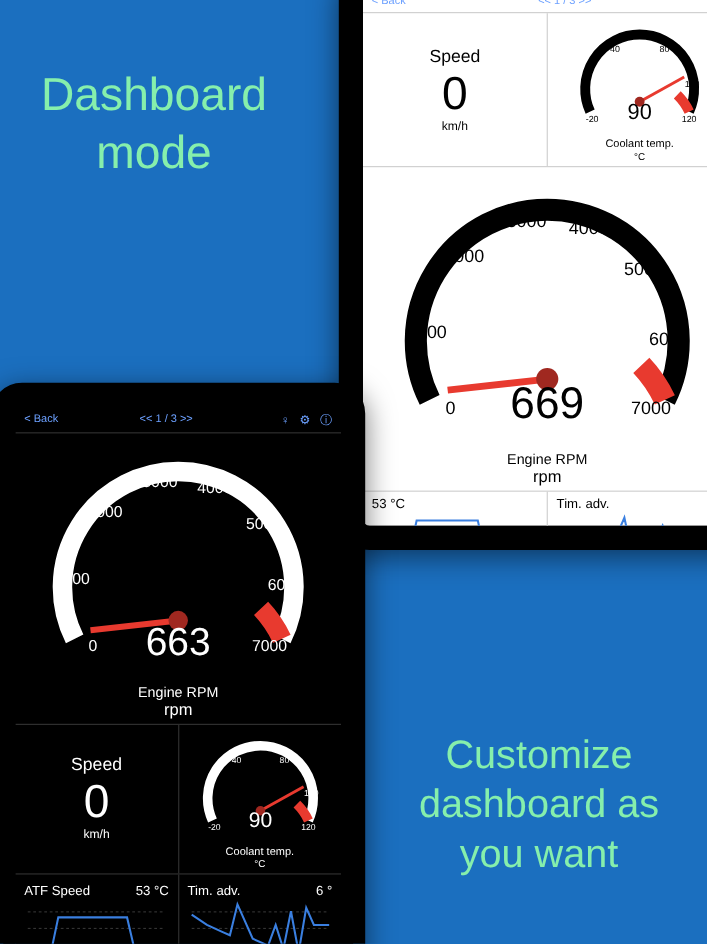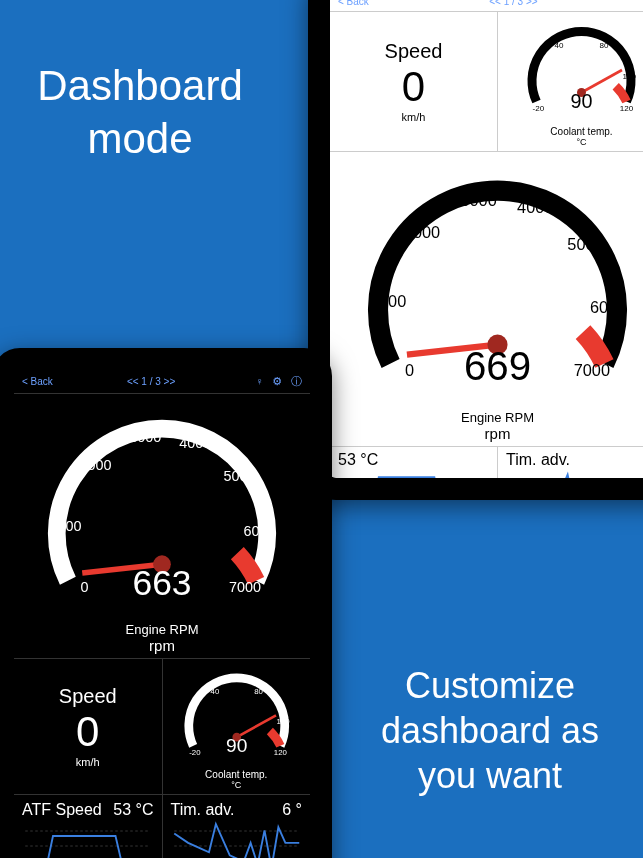--- a/index.html
+++ b/index.html
@@ -6,21 +6,21 @@
   body {
     width: 643px;
     height: 858px;
     background: #1b6fbf;
     font-family: -apple-system, Helvetica, Arial, sans-serif;
     position: relative;
     overflow: hidden;
   }
   .promo-text {
     position: absolute;
-    color: #ffffff;
+    color: #86efac;
     font-weight: 300;
     text-align: center;
     line-height: 1.25;
   }
   .promo-top { top: 60px; left: 20px; width: 240px; font-size: 42px; }
   .promo-bot { bottom: 60px; right: 18px; width: 270px; font-size: 36px; }
 
   .tablet {
     position: absolute;
     background: #000;
@@ -48,24 +48,24 @@
   .tablet.white .cell { border-right:1px solid #ccc; }
   .cell:last-child { border-right:none; }
 
   .gauge { width:100%; }
   .gauge-label { font-size:13px; text-align:left; margin-top:2px; }
   .gauge-sub { font-size:15px; text-align:center; }
   .tablet.black .gauge-label, .tablet.black .gauge-sub, .tablet.black .cell { color:#fff; }
   .tablet.white .gauge-label, .tablet.white .gauge-sub, .tablet.white .cell { color:#000; }
 
   .speed-num { font-size:42px; font-weight:300; }
-  .speed-title { font-size:20px; }
+  .speed-title { font-size:16px; }
   .speed-unit { font-size:11px; }
 
-  .spark-header { width:100%; display:flex; justify-content:space-between; font-size:16px; padding:0 4px 2px;align-items:center; }
+  .spark-header { width:100%; display:flex; justify-content:space-between; font-size:12px; padding:0 4px 2px;align-items:center; }
   svg.spark { width:100%; height:50px; }
   svg.spark .line { fill:none; stroke:#3a7fe0; stroke-width:1.5; }
   svg.spark .grid { stroke:#555; stroke-width:.5; stroke-dasharray:2 2; }
   .tablet.white svg.spark .grid { stroke:#ccc; }
   .spark-axis { font-size:7px; fill:#888; }
 </style>
 </head>
 <body>
 
 <div class="promo-text promo-top">Dashboard mode</div>

